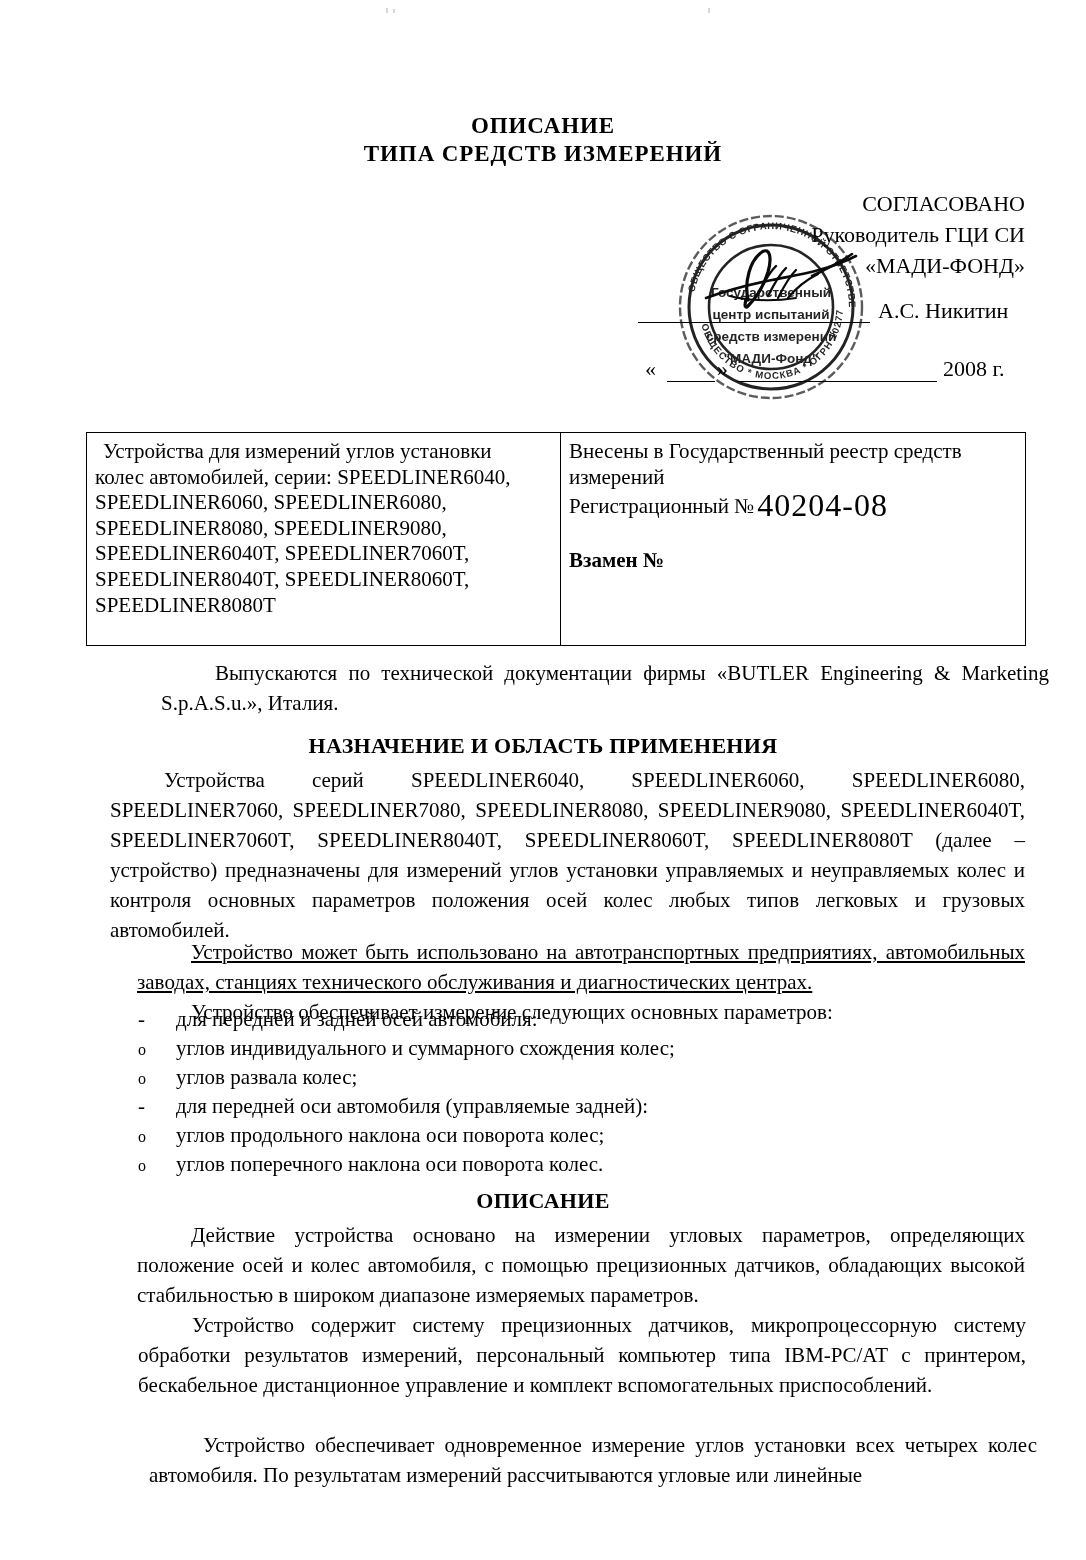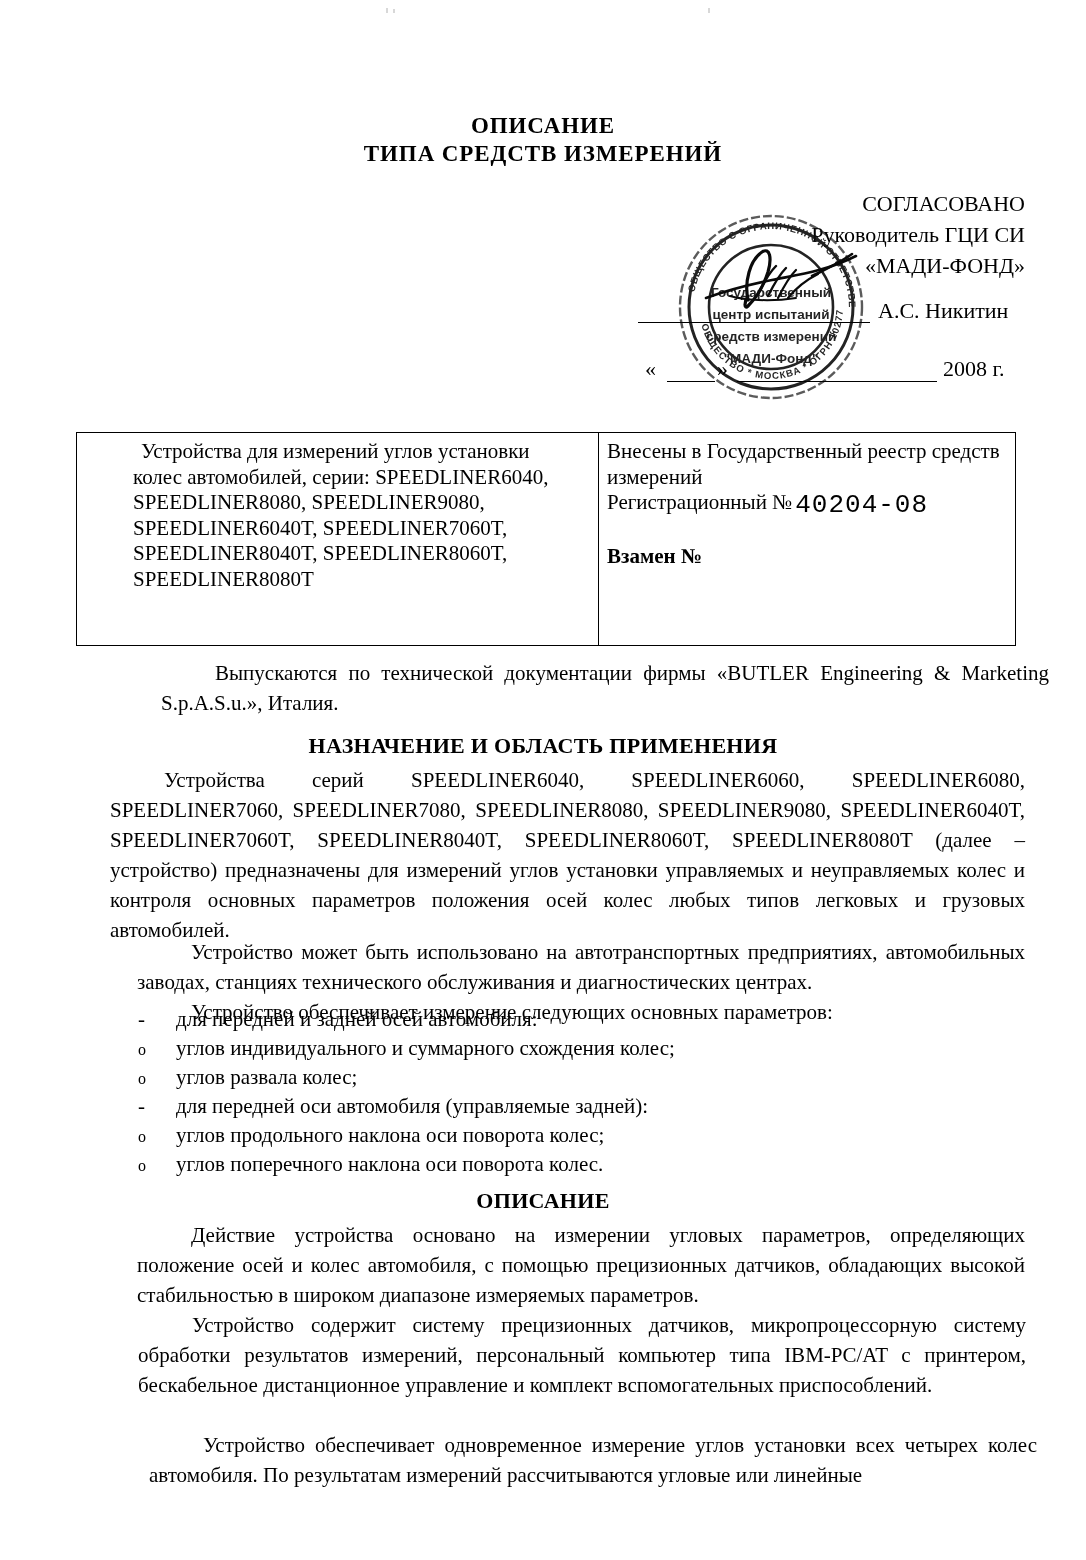--- a/index.html
+++ b/index.html
@@ -103,50 +103,49 @@
     left: 700px;
     top: 240px;
     width: 180px;
     height: 100px;
     pointer-events: none;
   }
 
   
   #reg-table {
     position: absolute;
-    left: 76px;
+    left: 86px;
     top: 432px;
     width: 940px;
     height: 214px;
     border: 1.6px solid #000;
     box-sizing: border-box;
     display: flex;
-    padding-left: 48px;
   }
   #reg-cell-left {
     width: 474px;
     box-sizing: border-box;
     border-right: 1.6px solid #000;
     padding: 6px 6px 0 8px;
     font-size: 21px;
     line-height: 25.6px;
   }
   #reg-cell-left .first-line { text-indent: 8px; }
   #reg-cell-right {
     flex: 1;
     box-sizing: border-box;
     padding: 6px 6px 0 8px;
     font-size: 21px;
     line-height: 25.6px;
     position: relative;
   }
   #reg-num-row { white-space: nowrap; }
   #reg-num-hand {
-    font-family: Liberation Mono, monospace;
-    font-size: 26px;
+    font-family: Liberation Serif, serif;
+    font-size: 32px;
     letter-spacing: 1px;
     position: relative;
     top: 3px;
     left: 3px;
   }
   #reg-replaces { margin-top: 28px; font-weight: bold; }
 
   
   .para {
     position: absolute;
@@ -268,20 +267,21 @@
     <span id="date-q-close">»</span>
     <span id="date-line-2"></span>
     <span id="date-year">2008 г.</span>
   </div>
 
   <div id="reg-table">
 
     <div id="reg-cell-left">
       <div class="first-line">Устройства для измерений углов установки</div>
       <div>колес автомобилей, серии: SPEEDLINER6040,</div>
+      <div>SPEEDLINER6060, SPEEDLINER6080,</div>
       <div>SPEEDLINER8080, SPEEDLINER9080,</div>
       <div>SPEEDLINER6040T, SPEEDLINER7060T,</div>
       <div>SPEEDLINER8040T, SPEEDLINER8060T,</div>
       <div>SPEEDLINER8080T</div>
     </div>
 
     <div id="reg-cell-right">
       <div>Внесены в Государственный реестр средств</div>
       <div>измерений</div>
       <div id="reg-num-row">
@@ -290,21 +290,21 @@
       <div id="reg-replaces">Взамен №</div>
     </div>
   </div>
 
   <div class="para indent" id="p-manufacture" style="left:137px; top:658px; width:888px;margin-left:24px;">Выпускаются по технической документации фирмы «BUTLER Engineering &amp; Marketing S.p.A.S.u.», Италия.</div>
 
   <div class="section-head" id="h-purpose" style="top:733px;">НАЗНАЧЕНИЕ И ОБЛАСТЬ ПРИМЕНЕНИЯ</div>
 
   <div class="para indent" id="p-purpose-1" style="left:110px; top:765px; width:915px;">Устройства серий SPEEDLINER6040, SPEEDLINER6060, SPEEDLINER6080, SPEEDLINER7060, SPEEDLINER7080, SPEEDLINER8080, SPEEDLINER9080, SPEEDLINER6040T, SPEEDLINER7060T, SPEEDLINER8040T, SPEEDLINER8060T, SPEEDLINER8080T (далее – устройство) предназначены для измерений углов установки управляемых и неуправляемых колес и контроля основных параметров положения осей колес любых типов легковых и грузовых автомобилей.</div>
 
-  <div class="para indent" id="p-purpose-2" style="left:137px; top:937px; width:888px;">Устройство может быть использовано на автотранспортных предприятиях, автомобильных заводах, станциях технического обслуживания и диагностических центрах.</div>
+  <div class="para indent" id="p-purpose-2" style="left:137px; top:937px; width:888px;text-decoration:underline;">Устройство может быть использовано на автотранспортных предприятиях, автомобильных заводах, станциях технического обслуживания и диагностических центрах.</div>
 
   <div class="para indent" id="p-purpose-3" style="left:137px; top:997px; width:888px;">Устройство обеспечивает измерение следующих основных параметров:</div>
 
   <div id="bullets">
     <span class="li">
       <span class="mk dash">-</span><span>для передней и задней осей автомобиля:</span>
     </span>
     <span class="li">
       <span class="mk circ">o</span><span>углов индивидуального и суммарного схождения колес;</span>
     </span>

